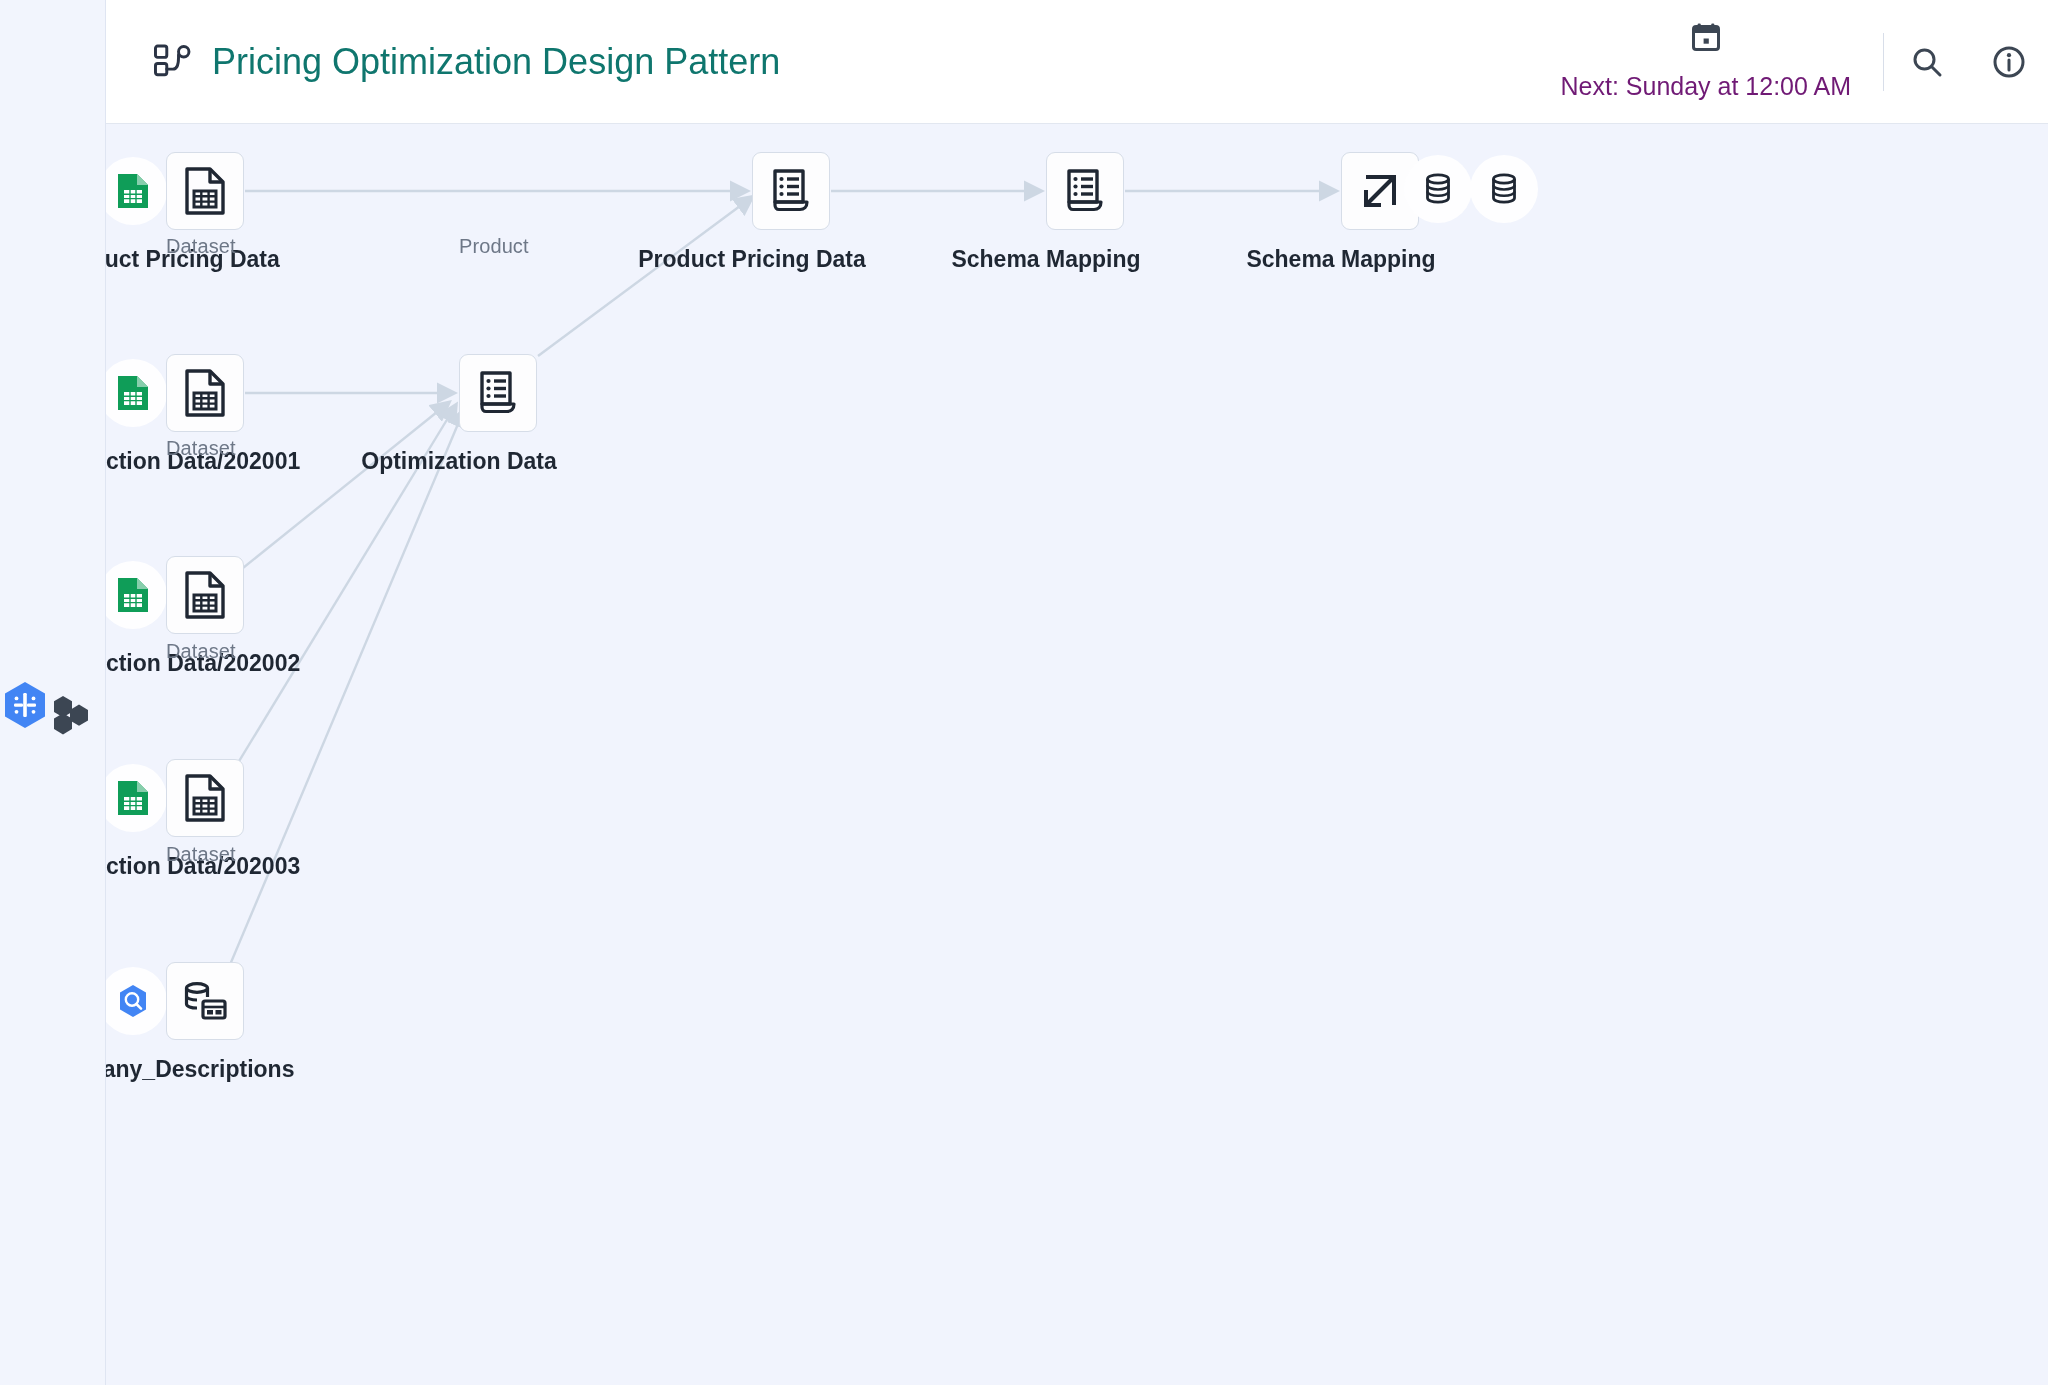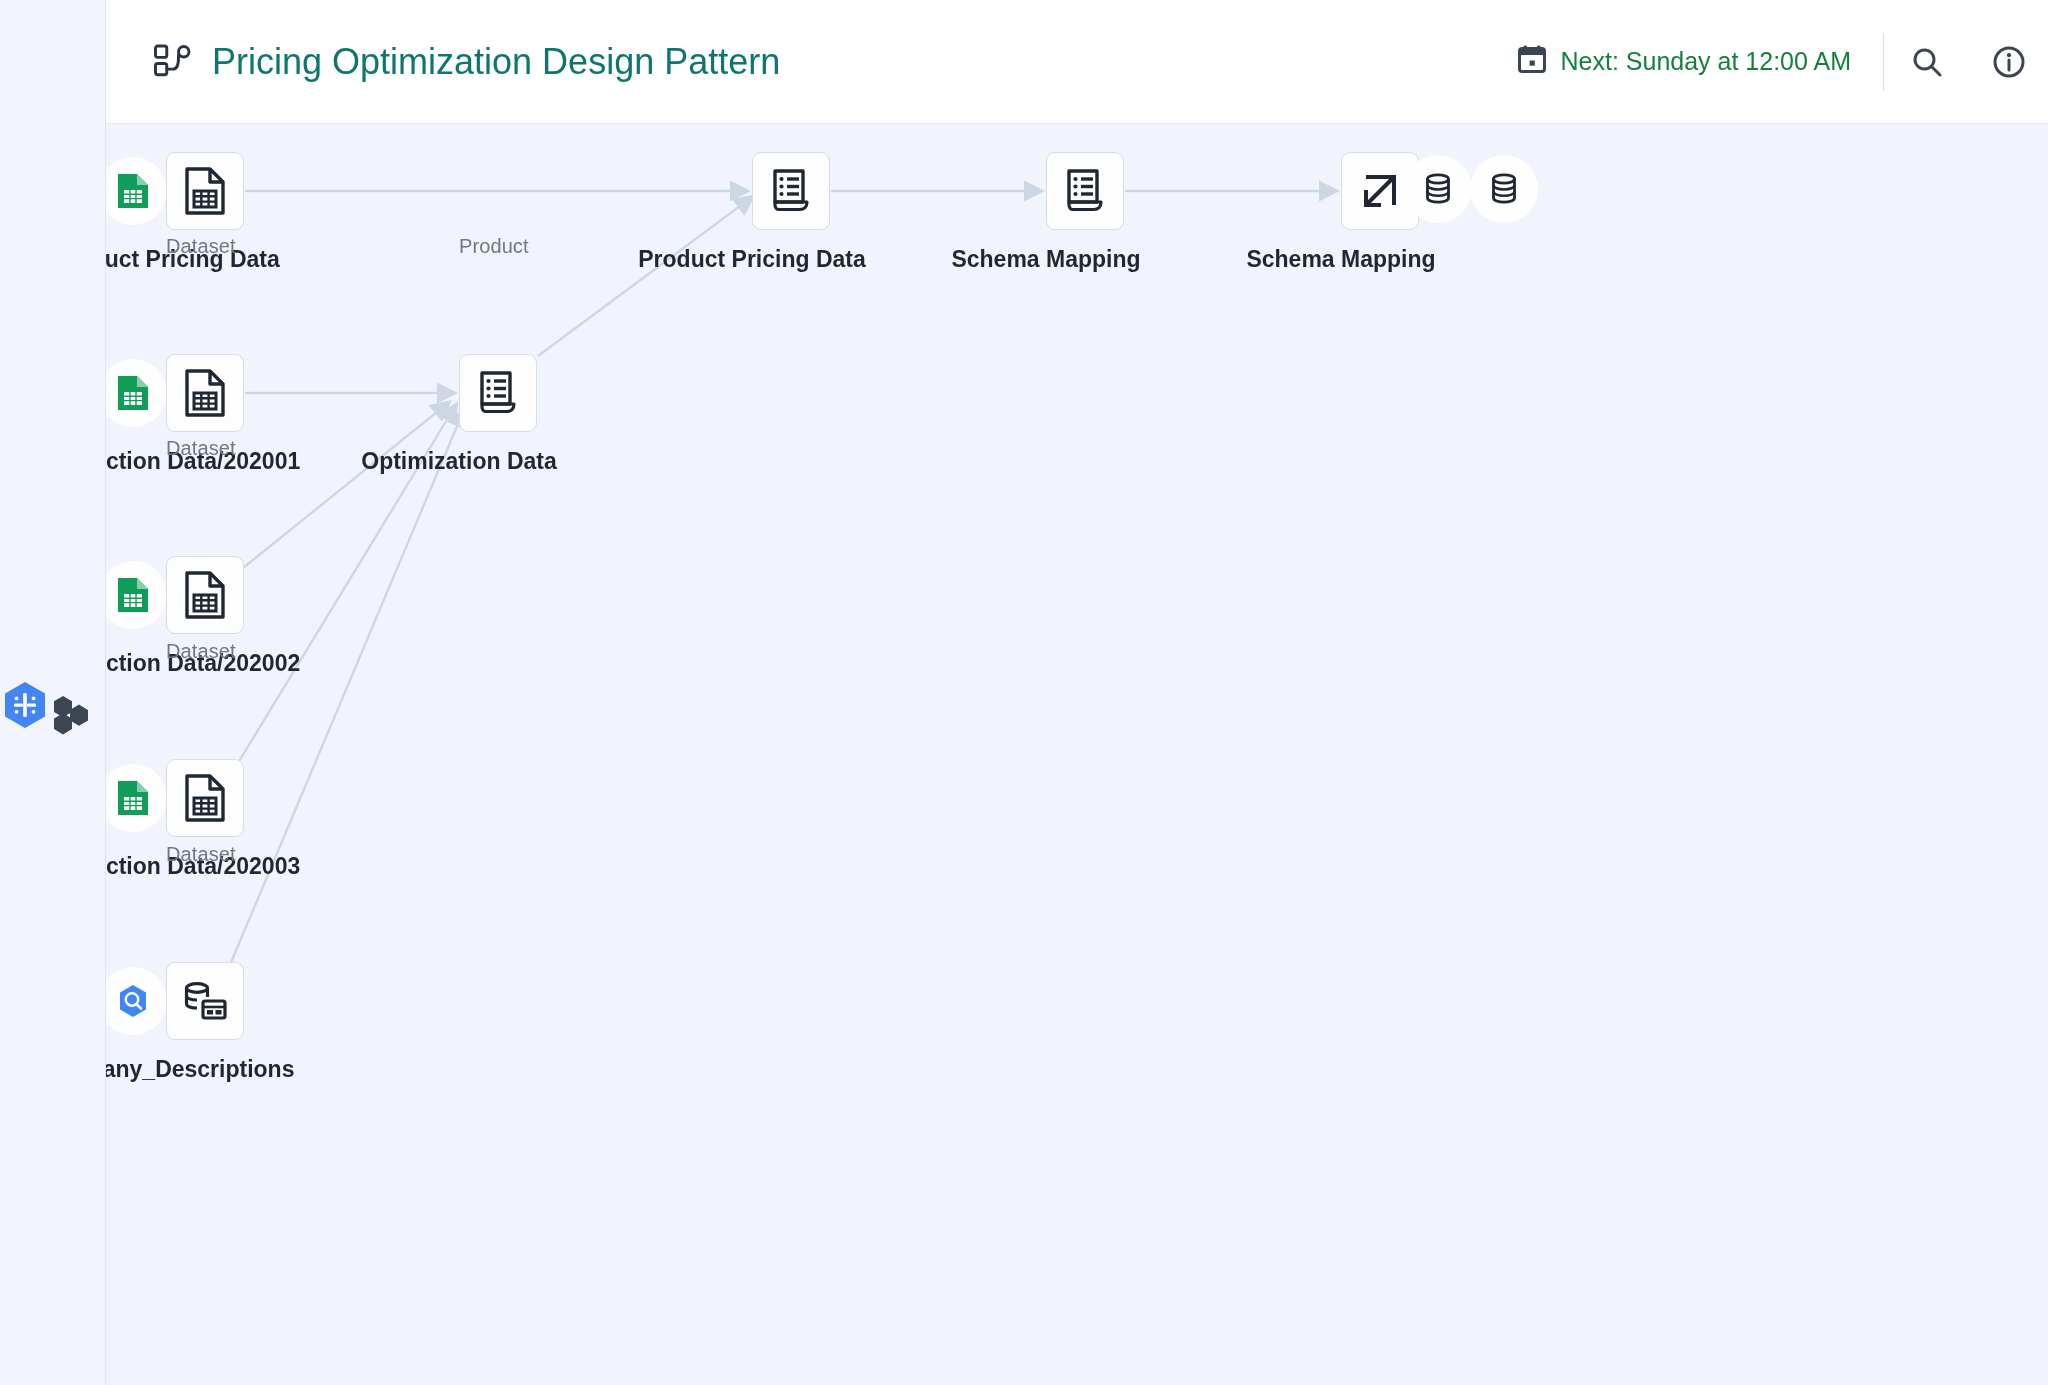--- a/index.html
+++ b/index.html
@@ -66,23 +66,23 @@
   #header-left { display: flex; align-items: center; gap: 20px; padding-left: 46px; }
   #flow-title {
     font-size: 36px; color: #0f766e; font-weight: 400; white-space: nowrap;
   }
   #header-right {
     margin-left: auto; display: flex; align-items: center;
     padding-right: 0px; height: 100%;
   }
   .sched {
     display: flex; align-items: center; gap: 14px;
-    font-size: 25px; color: #15803d;
+    font-size: 25px; color: #701a75;
     padding-right: 32px;
-    cursor: pointer; white-space: nowrap;
+    cursor: pointer; white-space: nowrap; flex-direction: column;
   }
   .hdr-div { width: 1px; height: 58px; background: #d8dee9; }
   .hdr-btn {
     width: 86px; height: 100%;
     display: flex; align-items: center; justify-content: center;
     cursor: pointer;
   }
 
   
   #canvas {

